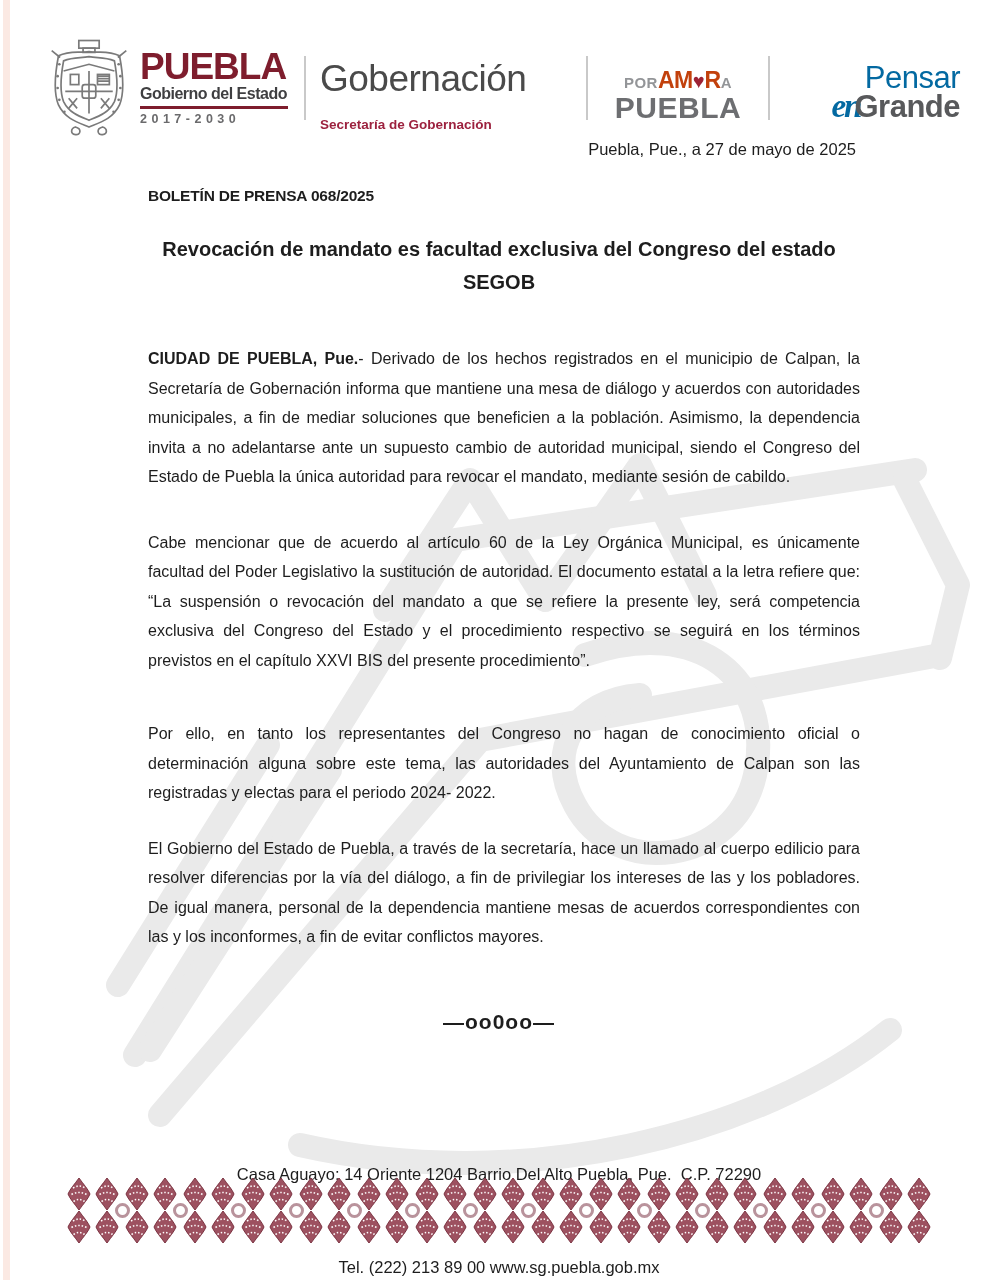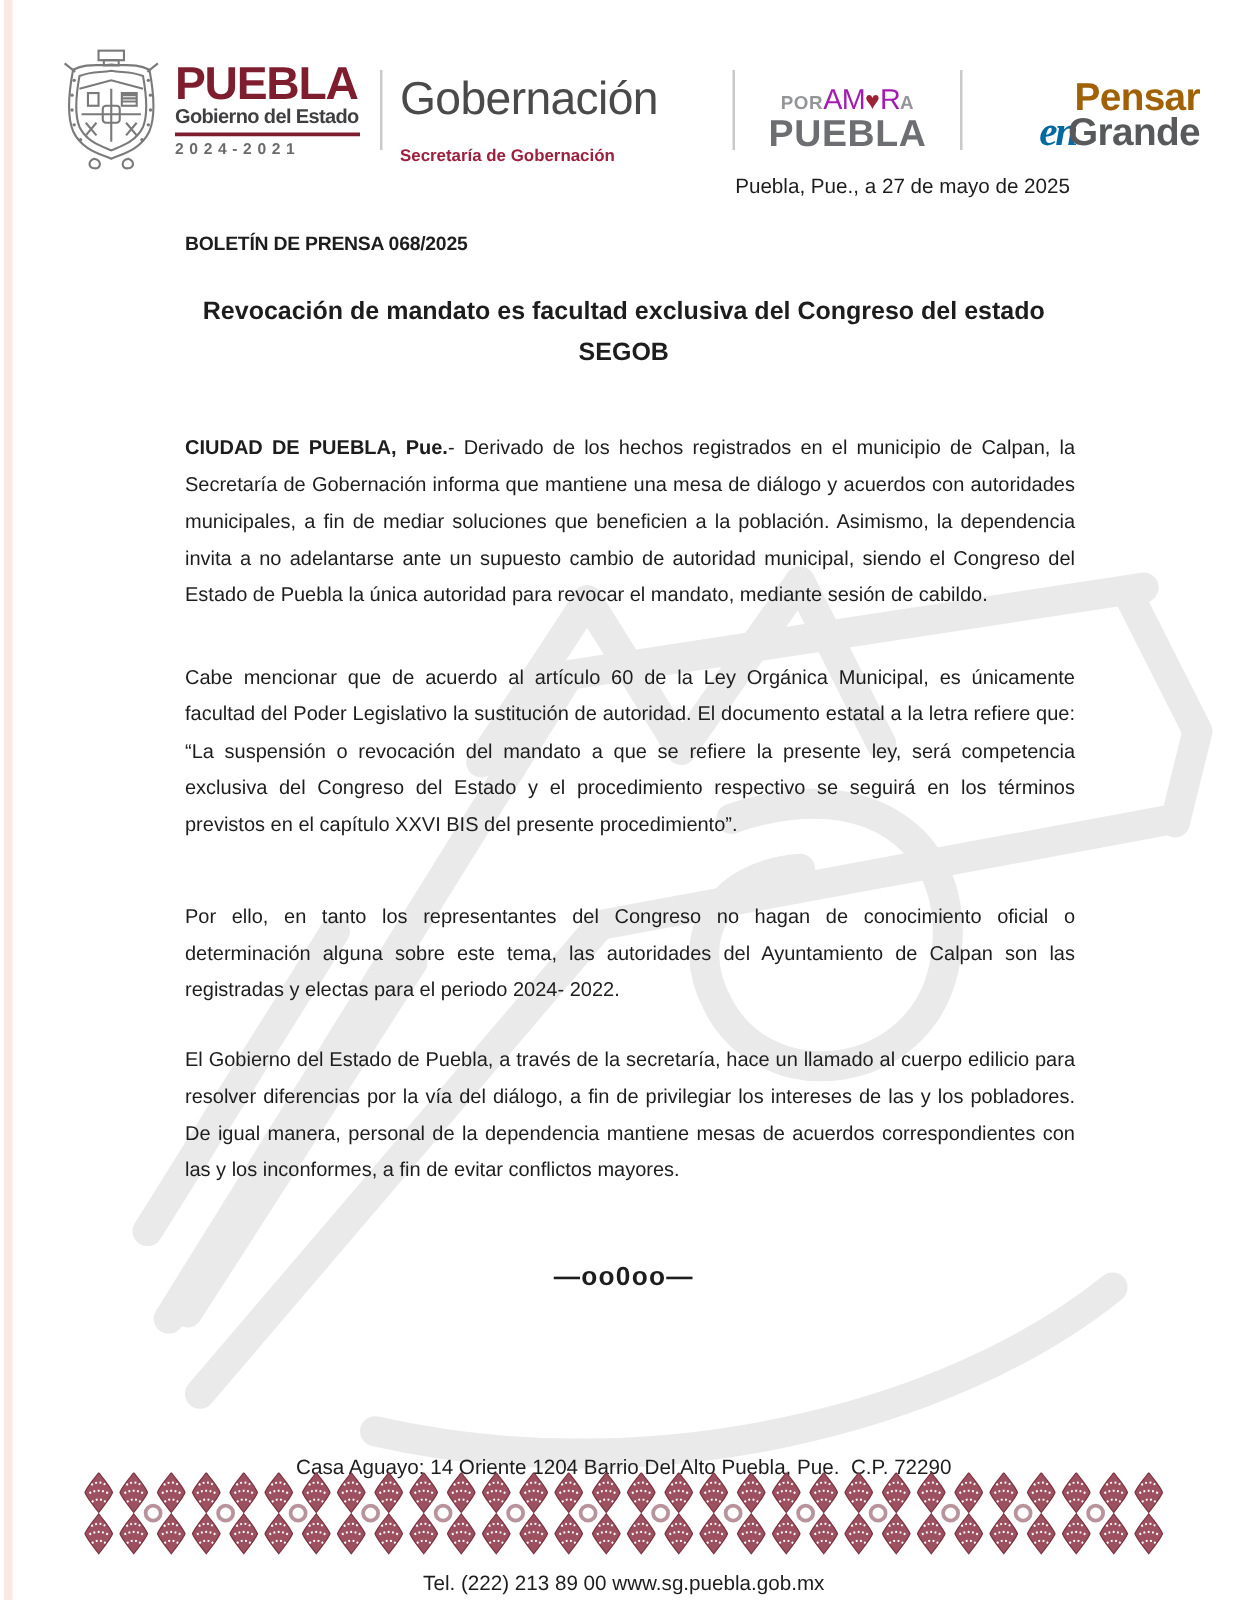--- a/index.html
+++ b/index.html
@@ -16,25 +16,25 @@
   .puebla-mark .t1{font-size:37px;font-weight:bold;letter-spacing:-1px;color:#7e1d2d;line-height:34px;}
   .puebla-mark .t2{font-size:16px;font-weight:bold;color:#3f3f41;letter-spacing:-0.5px;line-height:19px;}
   .puebla-mark .rule{height:3.5px;background:#7e1d2d;margin:3px 0 3px 0;width:148px;}
   .puebla-mark .t3{font-size:12.5px;font-weight:bold;color:#6a6a6c;letter-spacing:4.5px;}
   .gob-mark{flex:0 0 auto;width:252px;padding-top:16px;}
   .gob-mark .g1{font-size:37px;font-weight:normal;color:#4a4a4a;letter-spacing:-0.5px;line-height:36px;}
   .gob-mark .g2{font-size:13.5px;font-weight:bold;color:#9c213e;margin-top:20px;}
   .amor-mark{flex:0 0 auto;width:152px;text-align:center;padding-top:14px;}
   .amor-mark .l1{white-space:nowrap;line-height:22px;}
   .amor-mark .pre,.amor-mark .post{font-size:15px;font-weight:bold;color:#939598;letter-spacing:0.5px;}
-  .amor-mark .amor{font-size:23px;font-weight:400;color:#a21caf;letter-spacing:-0.5px;}
+  .amor-mark .amor{font-size:23px;font-weight:700;color:#c2410c;letter-spacing:-0.5px;}
   .amor-mark .heart{font-size:20px;color:#9d2235;}
   .amor-mark .l2{font-size:30px;font-weight:900;color:#6d6e71;letter-spacing:0.5px;line-height:28px;}
   .pensar-mark{flex:0 0 auto;width:176px;text-align:right;padding-top:10px;}
-  .pensar-mark .p1{font-size:31px;font-weight:700;color:#a16207;line-height:26px;letter-spacing:-0.5px;}
+  .pensar-mark .p1{font-size:31px;font-weight:400;color:#0369a1;line-height:26px;letter-spacing:-0.5px;}
   .pensar-mark .p2{font-size:31px;font-weight:900;color:#58595b;line-height:30px;letter-spacing:-0.5px;white-space:nowrap;}
   .pensar-mark .en{font-family:"Liberation Serif",serif;font-style:italic;font-weight:bold;
                    font-size:33px;color:#0369a1;margin-right:-6px;letter-spacing:-2px;}
 
   
   .date{position:absolute;top:140px;right:142px;font-size:16.5px;color:#1d1d1d;}
   .bulletin{position:absolute;top:187px;left:148px;font-size:15.5px;font-weight:bold;letter-spacing:-0.2px;}
   .title{position:absolute;top:233px;left:86px;right:86px;text-align:center;
          font-size:20px;font-weight:bold;line-height:33px;margin:0;}
   .bodytext{position:absolute;top:344px;left:148px;width:712px;font-size:16px;
@@ -100,21 +100,21 @@
           <circle cx="83" cy="58" r="1.6"></circle>
         <circle cx="81" cy="72" r="1.6"></circle>
           <circle cx="75" cy="86" r="1.6"></circle>
       </g>
     </svg>
 
     <div class="puebla-mark">
       <div class="t1">PUEBLA</div>
       <div class="t2">Gobierno del Estado</div>
       <div class="rule"></div>
-      <div class="t3">2024-2021</div>
+      <div class="t3">2017-2030</div>
     </div>
 
     <div class="vdiv"></div>
 
     <div class="gob-mark">
       <div class="g1">Gobernación</div>
       <div class="g2">Secretaría de Gobernación</div>
     </div>
 
     <div class="vdiv"></div>

